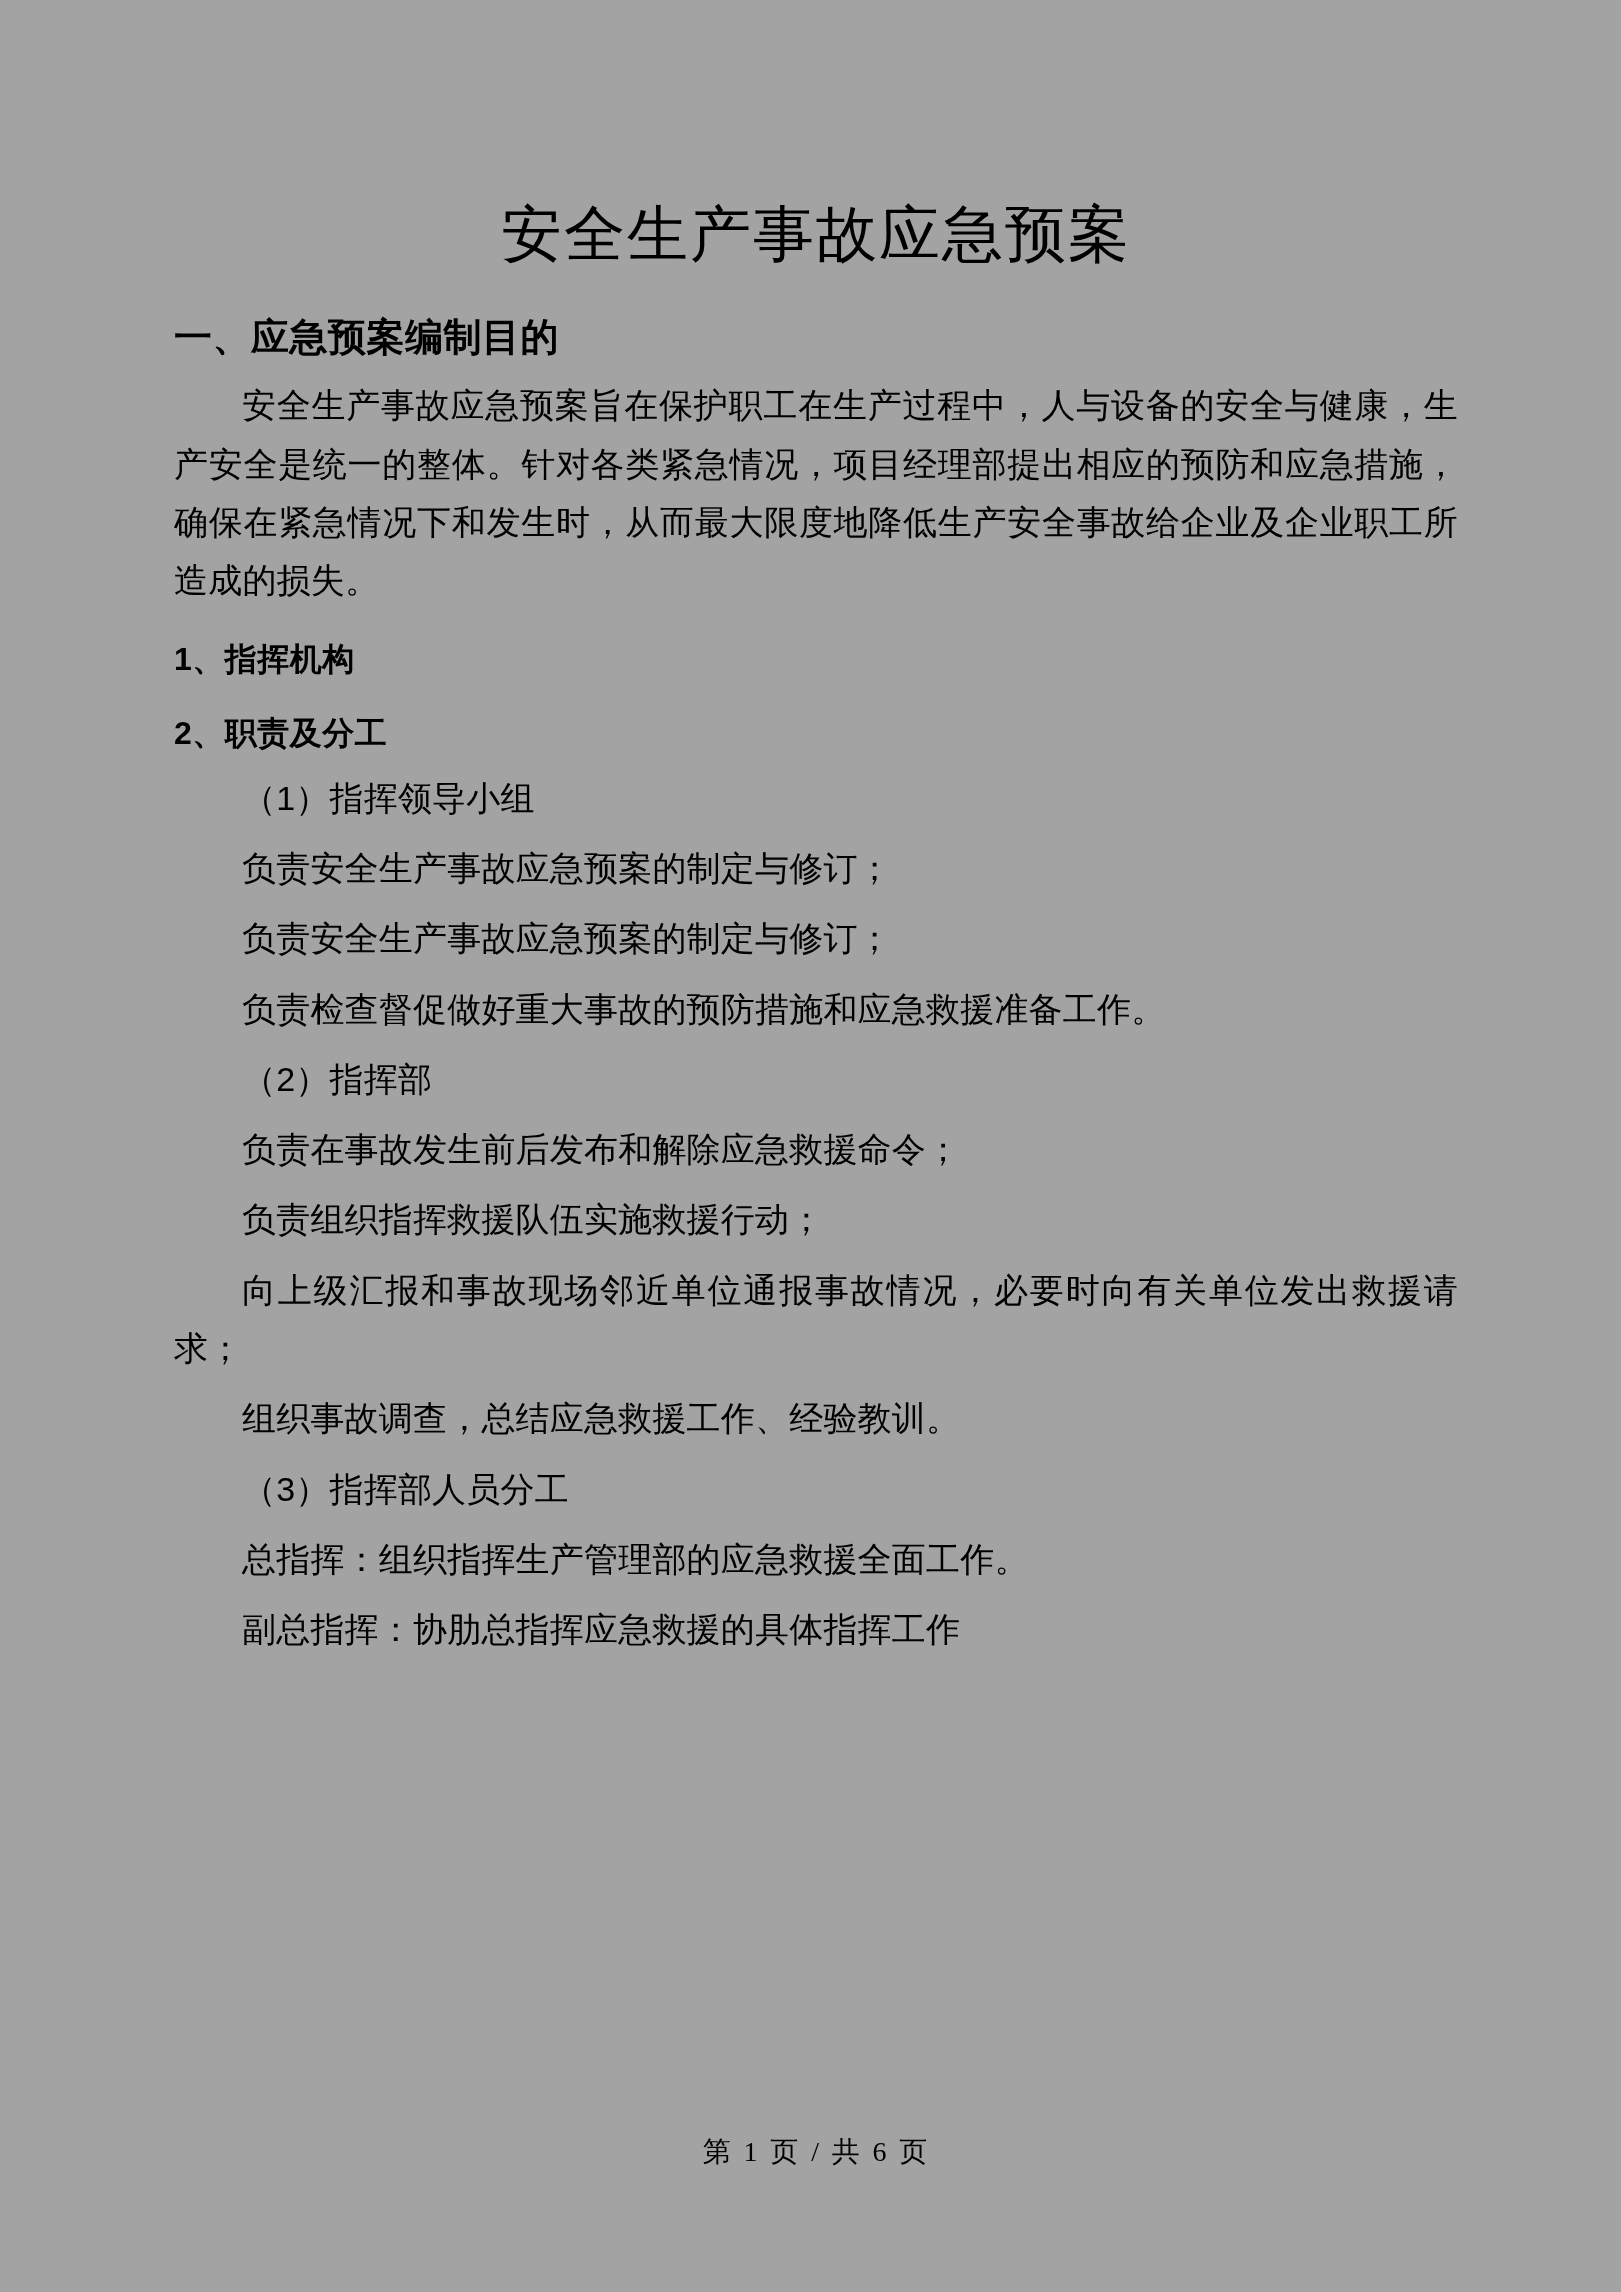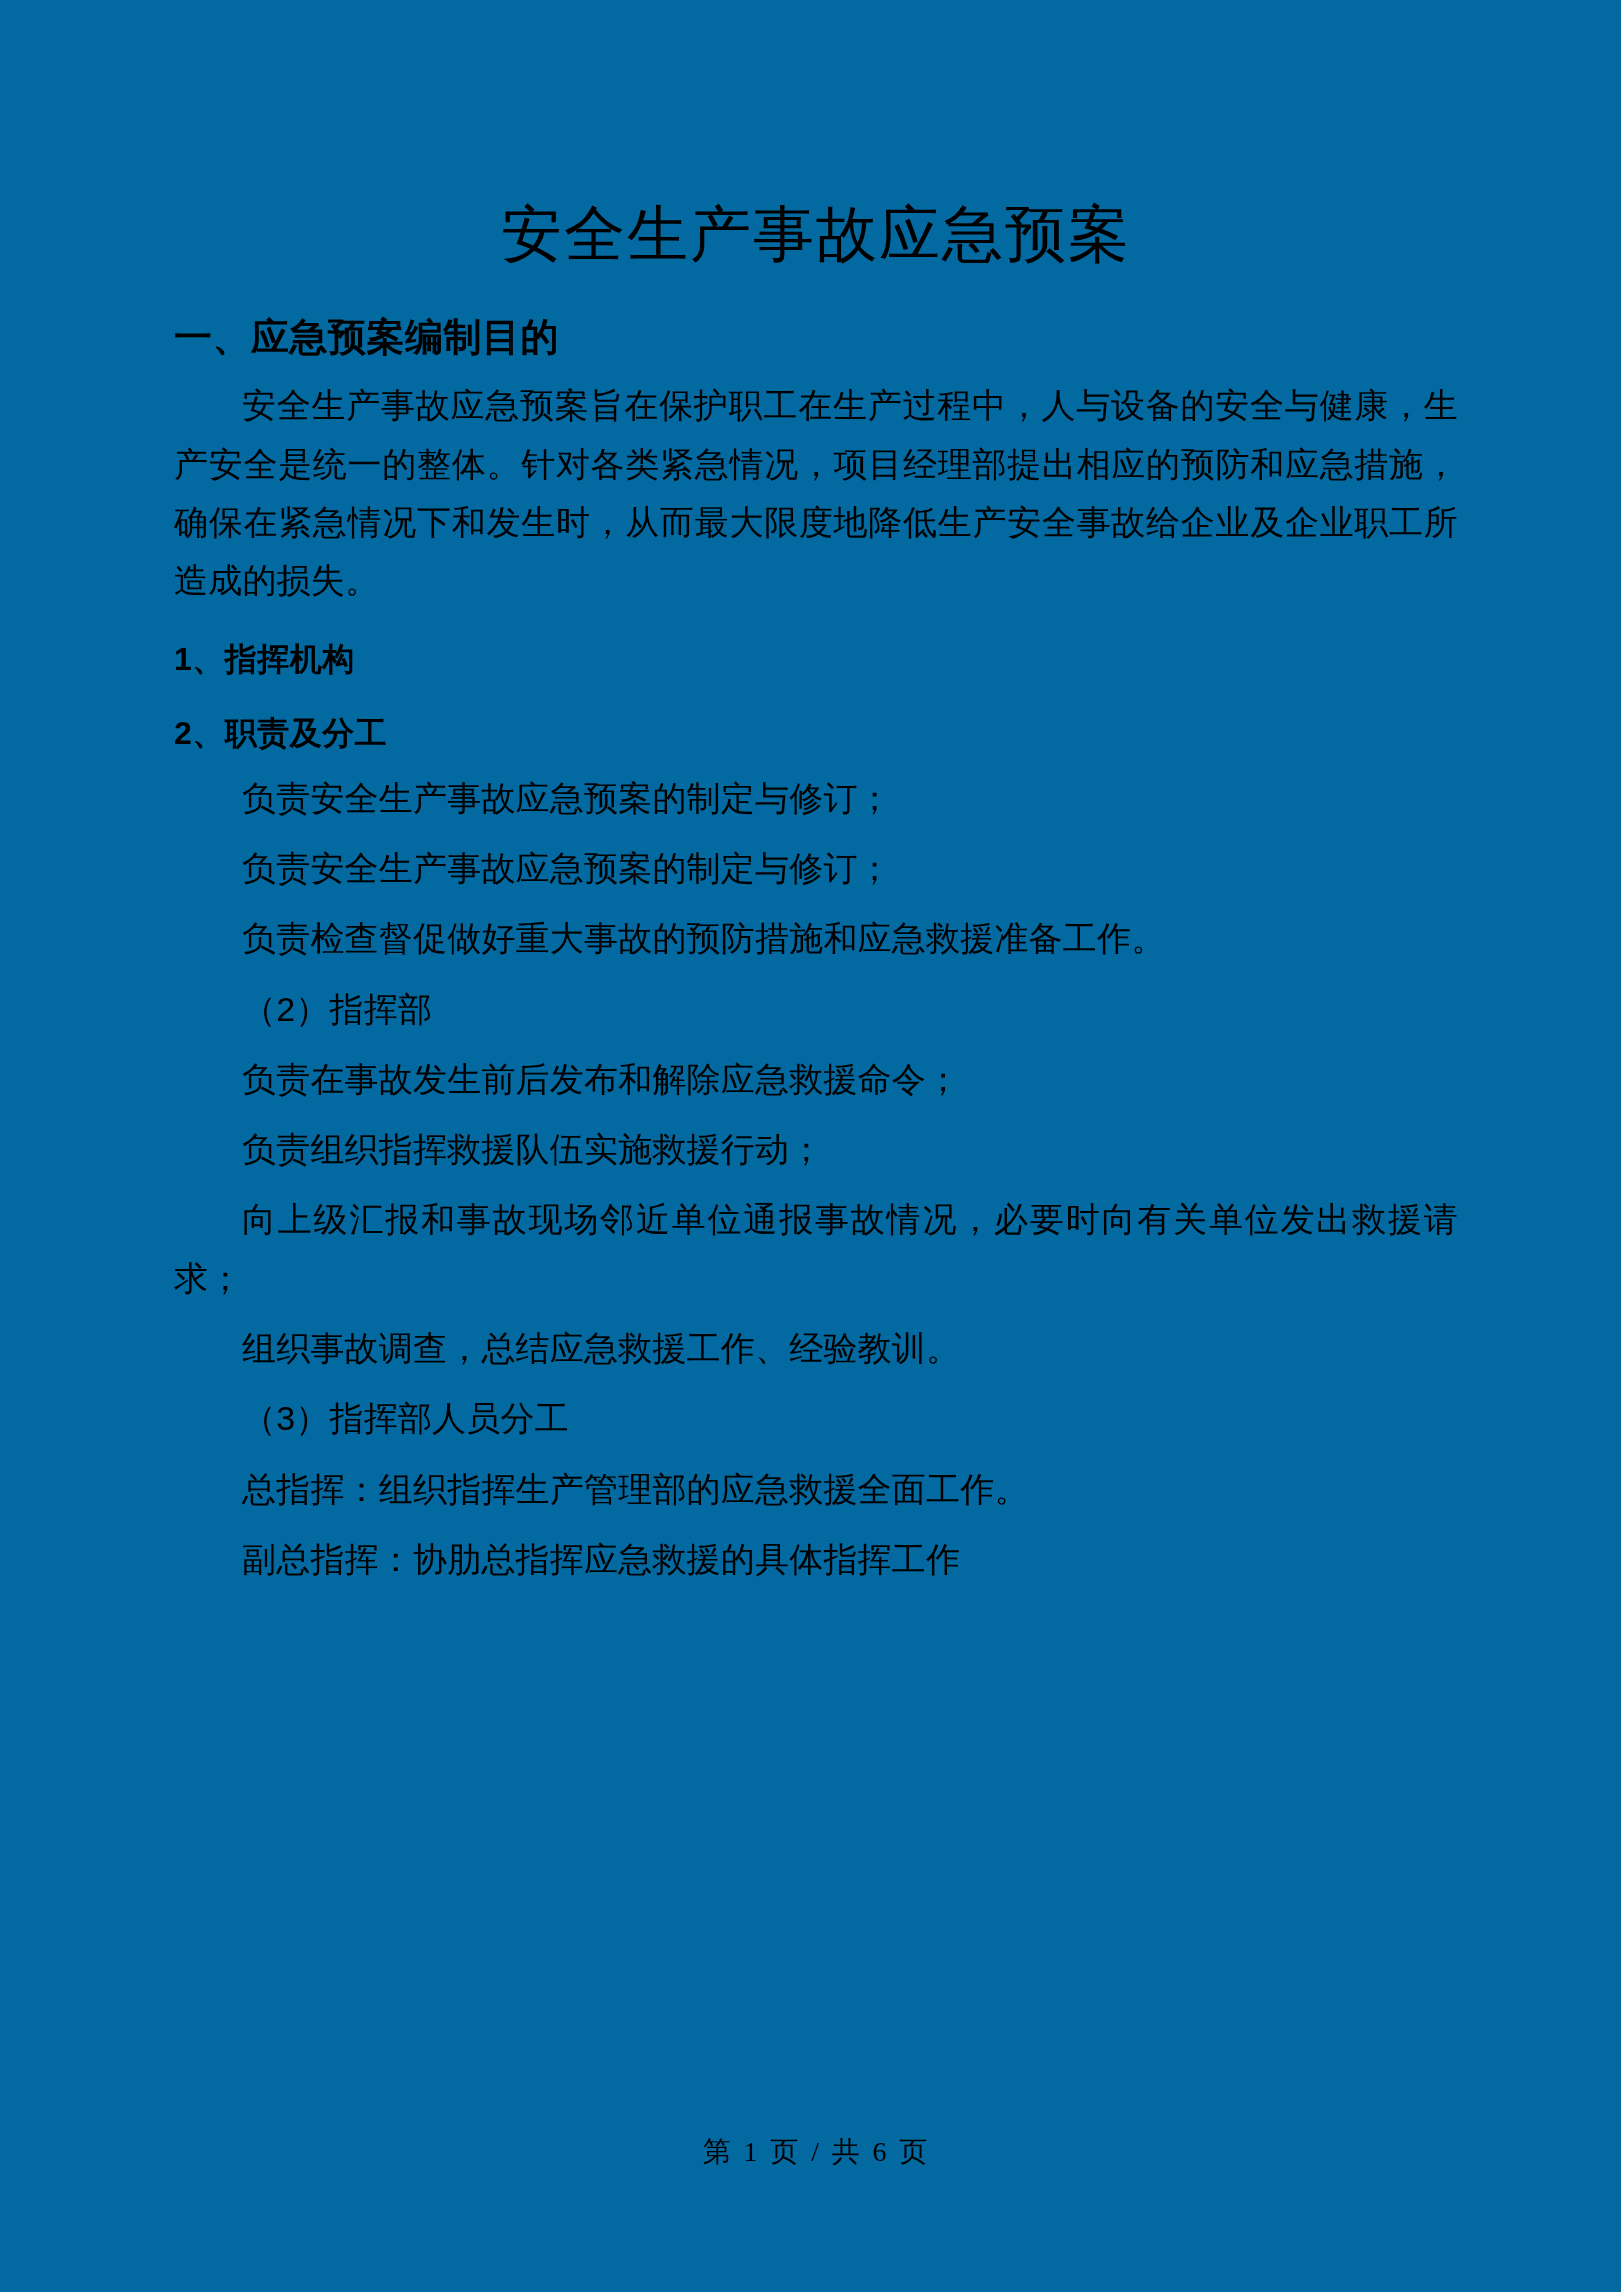--- a/index.html
+++ b/index.html
@@ -9,21 +9,21 @@
   }
   body {
     font-family: "Liberation Sans", "DejaVu Sans", sans-serif;
     color: #000000;
     -webkit-font-smoothing: antialiased;
   }
   .page {
     position: relative;
     width: 1621px;
     height: 2293px;
-    background: #0369a1;
+    background: #a3a3a3;
     box-sizing: border-box;
     padding: 0;
     overflow: hidden;
   }
   .content {
     position: absolute;
     left: 174px;
     top: 0;
     width: 1284px;
   }
@@ -93,20 +93,21 @@
     <div class="h1">一、应急预案编制目的</div>
 
     <p class="para">安全生产事故应急预案旨在保护职工在生产过程中，人与设备的安全与健康，生产安全是统一的整体。针对各类紧急情况，项目经理部提出相应的预防和应急措施，确保在紧急情况下和发生时，从而最大限度地降低生产安全事故给企业及企业职工所造成的损失。</p>
 
 
     <div class="h2">1、指挥机构</div>
 
 
     <div class="h2">2、职责及分工</div>
 
+    <p class="listline">（1）指挥领导小组</p>
     <p class="listline">负责安全生产事故应急预案的制定与修订；</p>
     <p class="listline">负责安全生产事故应急预案的制定与修订；</p>
     <p class="listline">负责检查督促做好重大事故的预防措施和应急救援准备工作。</p>
     <p class="listline">（2）指挥部</p>
     <p class="listline">负责在事故发生前后发布和解除应急救援命令；</p>
     <p class="listline">负责组织指挥救援队伍实施救援行动；</p>
     <p class="listline">向上级汇报和事故现场邻近单位通报事故情况，必要时向有关单位发出救援请求；</p>
     <p class="listline">组织事故调查，总结应急救援工作、经验教训。</p>
     <p class="listline">（3）指挥部人员分工</p>
     <p class="listline">总指挥：组织指挥生产管理部的应急救援全面工作。</p>

